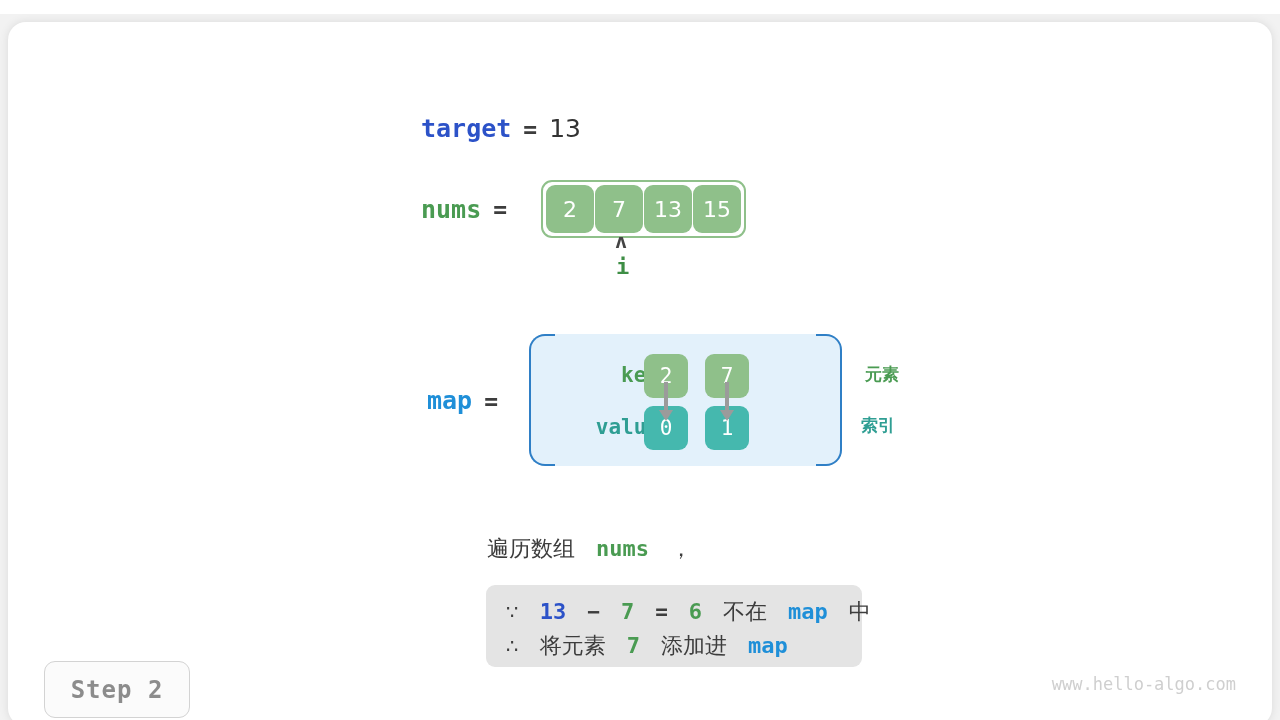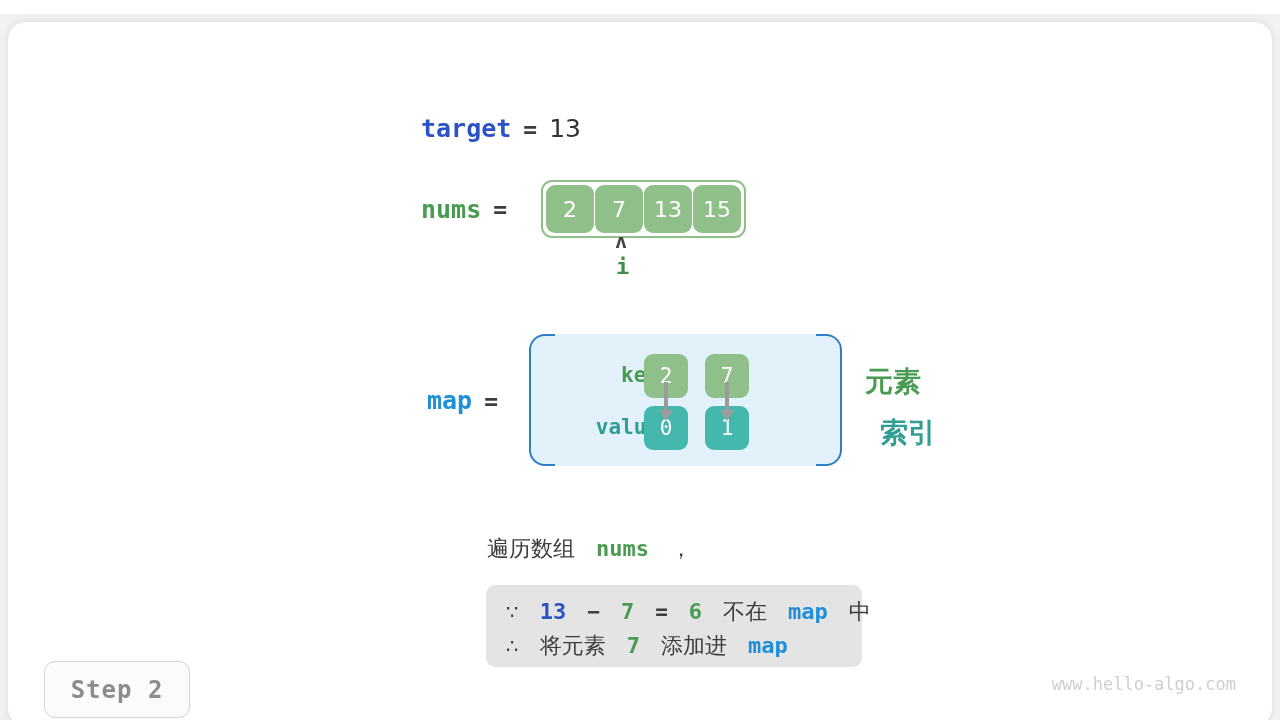--- a/index.html
+++ b/index.html
@@ -195,24 +195,24 @@
     top: 28px;
     border-left: 7px solid transparent;
     border-right: 7px solid transparent;
     border-top: 11px solid #9b9b9b;
   }
 
   .side-label {
     position: absolute;
     font-family: "DejaVu Sans", sans-serif;
     font-weight: bold;
-    font-size: 28px;
+    font-size: 17px;
   }
   #side-elem  { left: 857px; top: 341px; color: #4a9b52; }
-  #side-index { left: 872px; top: 392px; color: #2f9e93; }
+  #side-index { left: 853px; top: 392px; color: #2f9e93; }
 
   
   #desc-line {
     position: absolute;
     left: 479px;
     top: 512px;
     font-size: 22px;
     color: #3d3d3d;
     white-space: nowrap;
     font-family: "DejaVu Sans", sans-serif;

